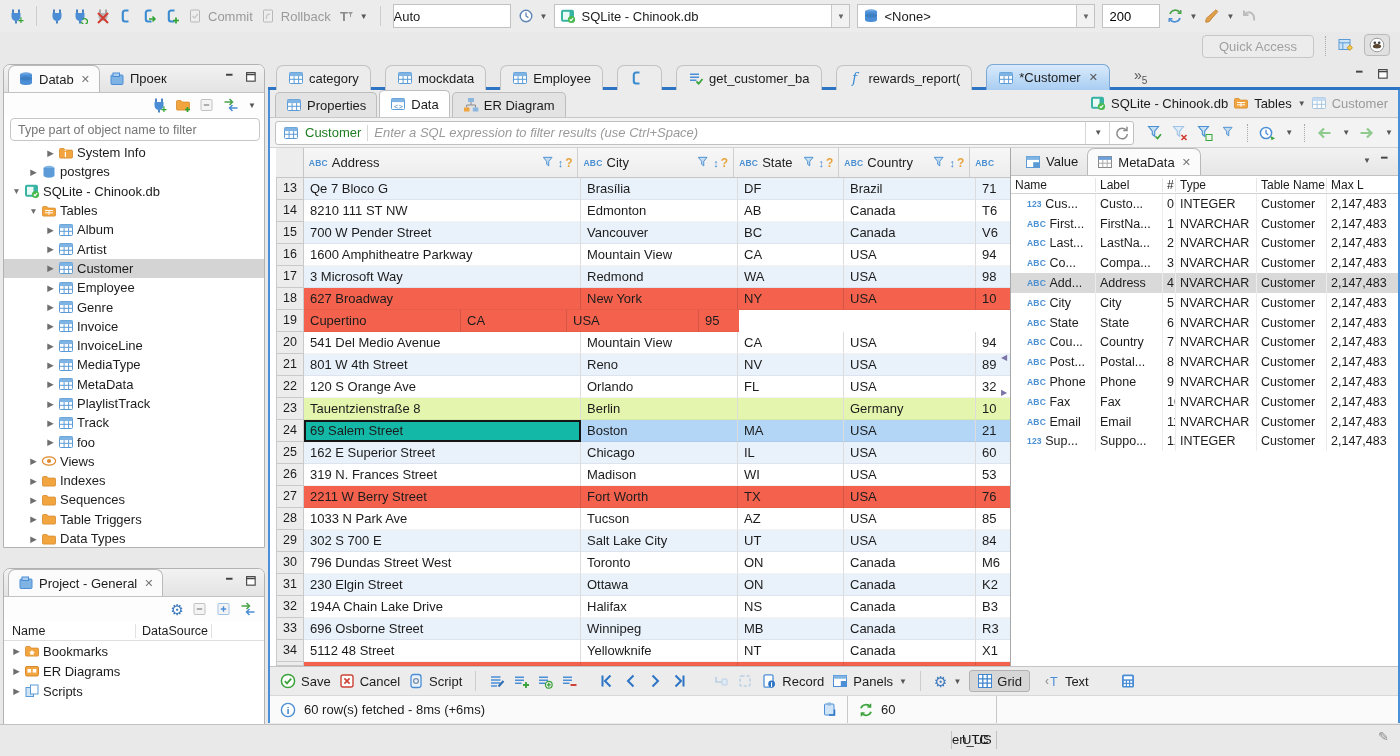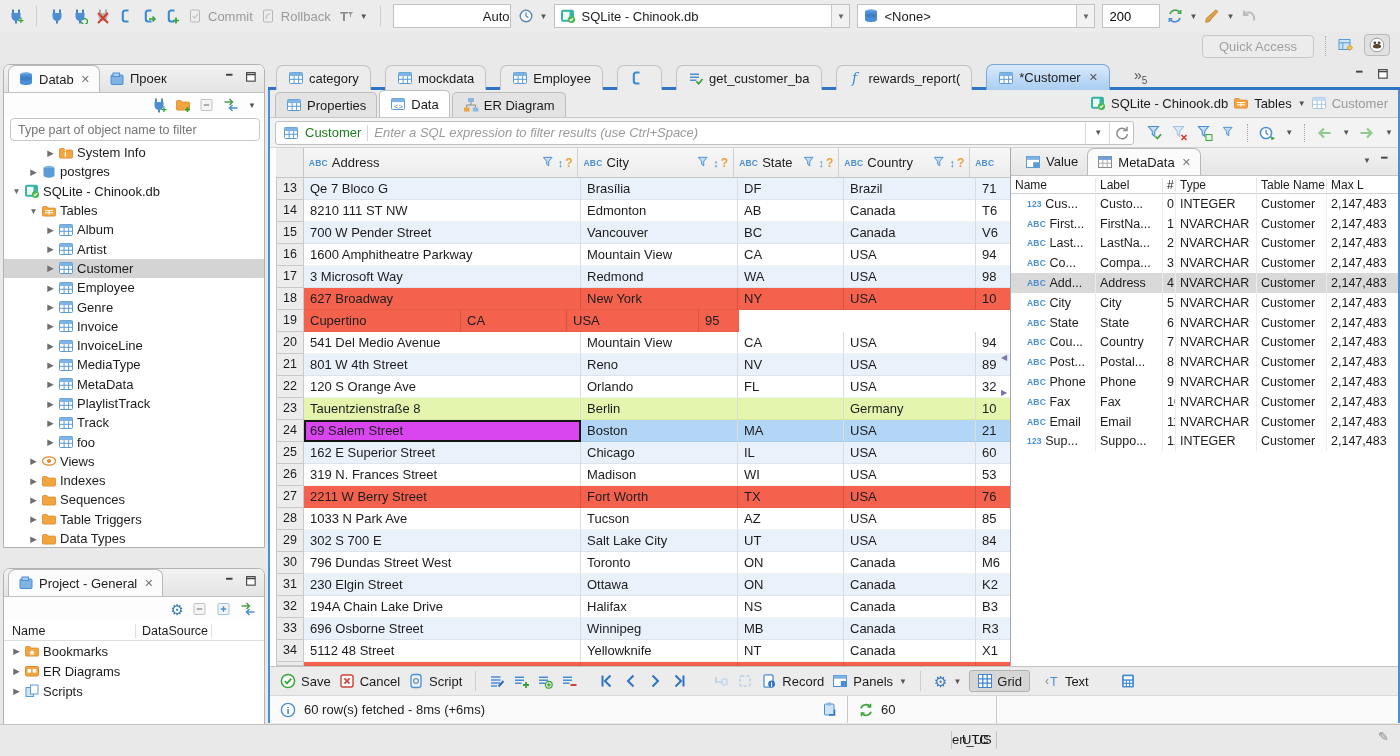--- a/index.html
+++ b/index.html
@@ -102,21 +102,21 @@
   .grow{display:flex;height:22px}
   .gnum{width:28px;flex:0 0 auto;background:#ececec;border:1px solid #c9c9c9;border-top:none;
     text-align:center;font-size:12.5px;line-height:21px}
   .gcell{padding:0 6px;border-right:1px solid #dcdcdc;border-bottom:1px solid rgba(0,0,0,.05);
     overflow:hidden;white-space:nowrap;line-height:21px;flex:0 0 auto}
   .r-plain .gcell{background:#fff}
   .r-alt .gcell{background:#e9f1fa}
   .r-red .gcell{background:#f4624e;border-right-color:rgba(0,0,0,.12)}
   .r-green .gcell{background:#e4f5ae}
   .r-sel .gcell{background:#b3d5f6}
-  .gcell.focus{outline:2px solid #151515;outline-offset:-2px;background:#d946ef}
+  .gcell.focus{outline:2px solid #151515;outline-offset:-2px;background:#14b8a6}
   .sash{position:absolute;left:731px;color:#7b74a8;font-size:8px}
   
   .side{position:absolute;left:740px;top:0;width:388px;height:518px;border-left:1px solid #a8a8a8;background:#fff}
   .stabs{height:28px;background:linear-gradient(#f2f2f2,#e6e6e6);border-bottom:1px solid #c2c2c2;
     display:flex;align-items:flex-end;padding-left:5px;position:relative}
   .mhead{display:flex;height:18px;border-bottom:1px solid #d2d2d2;align-items:center;font-size:12px;background:#fff}
   .mhc{padding:0 4px;border-right:1px solid #e6e6e6;overflow:hidden;white-space:nowrap}
   .mrow{display:flex;height:19.8px;align-items:center;font-size:12.5px}
   .mrow.sel{background:#d9d9d9}
   .mc{padding:0 4px;border-right:1px solid #ececec;overflow:hidden;white-space:nowrap;flex:0 0 auto;height:100%;
@@ -214,21 +214,21 @@
       <span class="ic">
           <svg width="16" height="16" viewBox="0 0 16 16" xmlns="http://www.w3.org/2000/svg">
             <text x="2" y="13" font-size="13" font-weight="bold" fill="#8a8a8a">T</text>
             <path d="M10 4h5l-2 2.4v3l-1-1V6.4z" fill="#9a9a9a"></path>
           </svg>
         </span>
       <span class="dd">▼</span>
     </span>
     <span class="tb-sep"></span>
     <div class="combo auto-combo">
-      <span class="ctext" style="text-align:right">Auto</span>
+      <span class="ctext" style="text-align:left">Auto</span>
     </div>
     <span class="btn-lbl">
       <span class="ic">
           <svg width="16" height="16" viewBox="0 0 16 16" xmlns="http://www.w3.org/2000/svg">
             <circle cx="8" cy="8" r="5.8" fill="#fff" stroke="#5f87b5" stroke-width="1.4"></circle>
             <path d="M8 4.5V8l2.4 1.6" stroke="#5f87b5" stroke-width="1.3" fill="none"></path>
           </svg>
         </span>
       <span class="dd">▼</span>
     </span>

